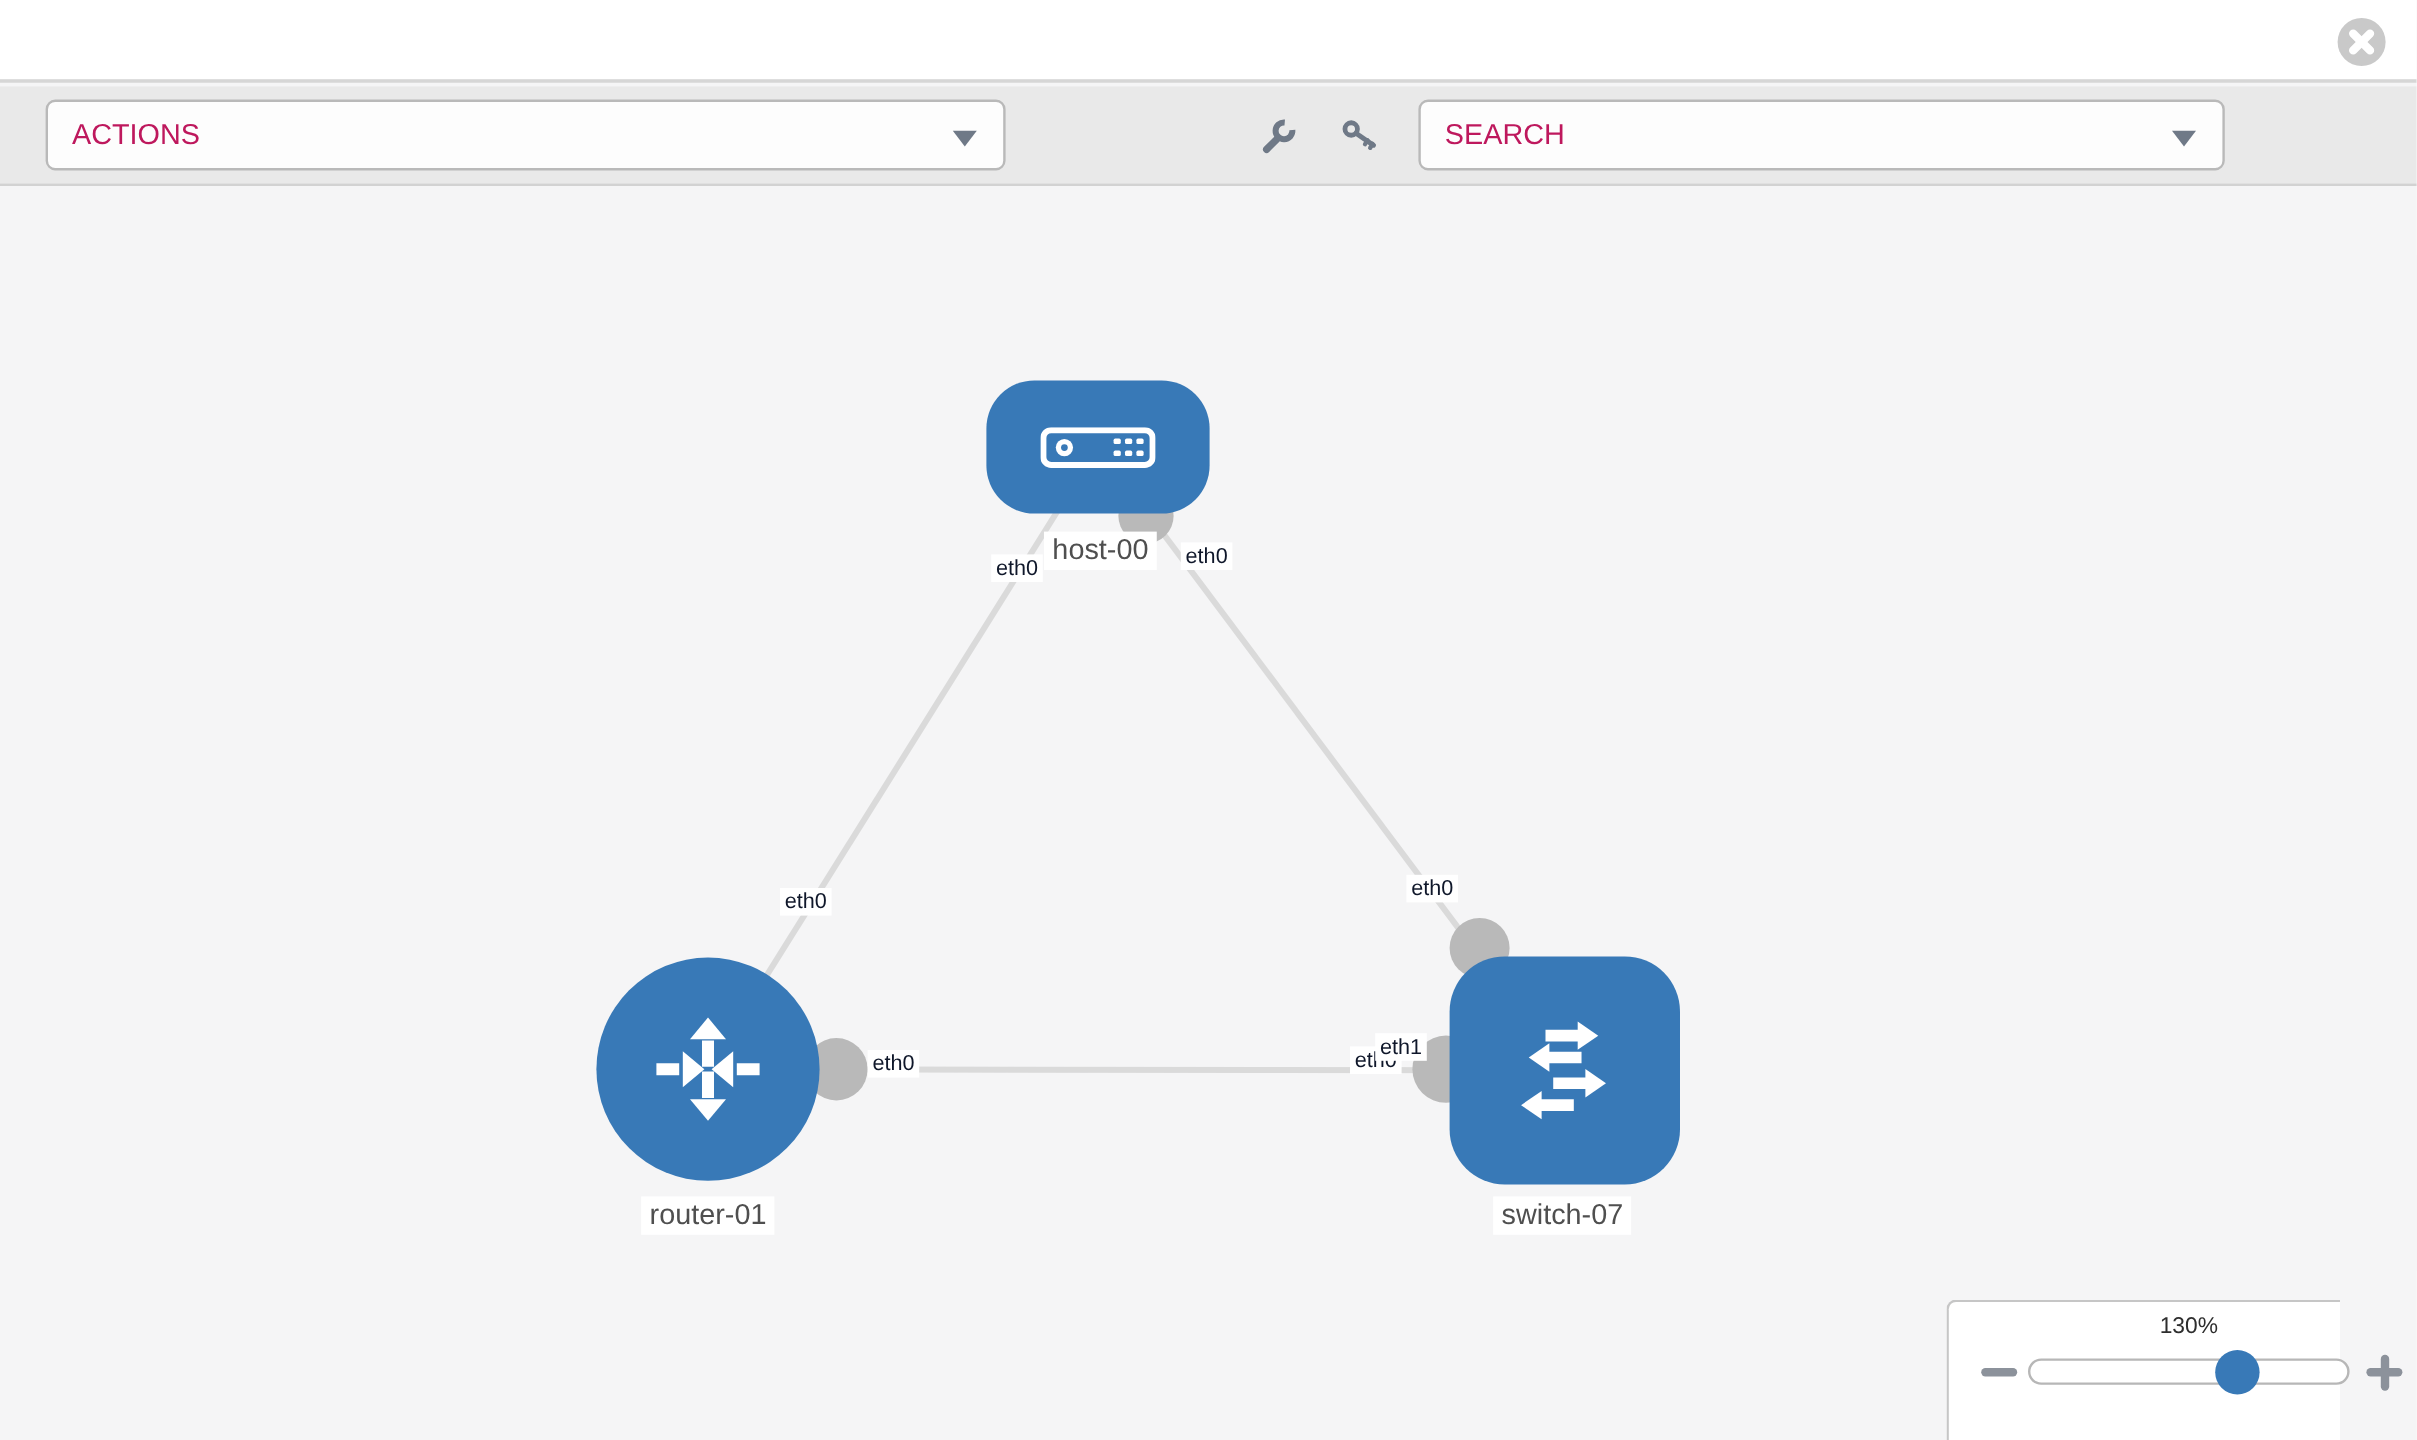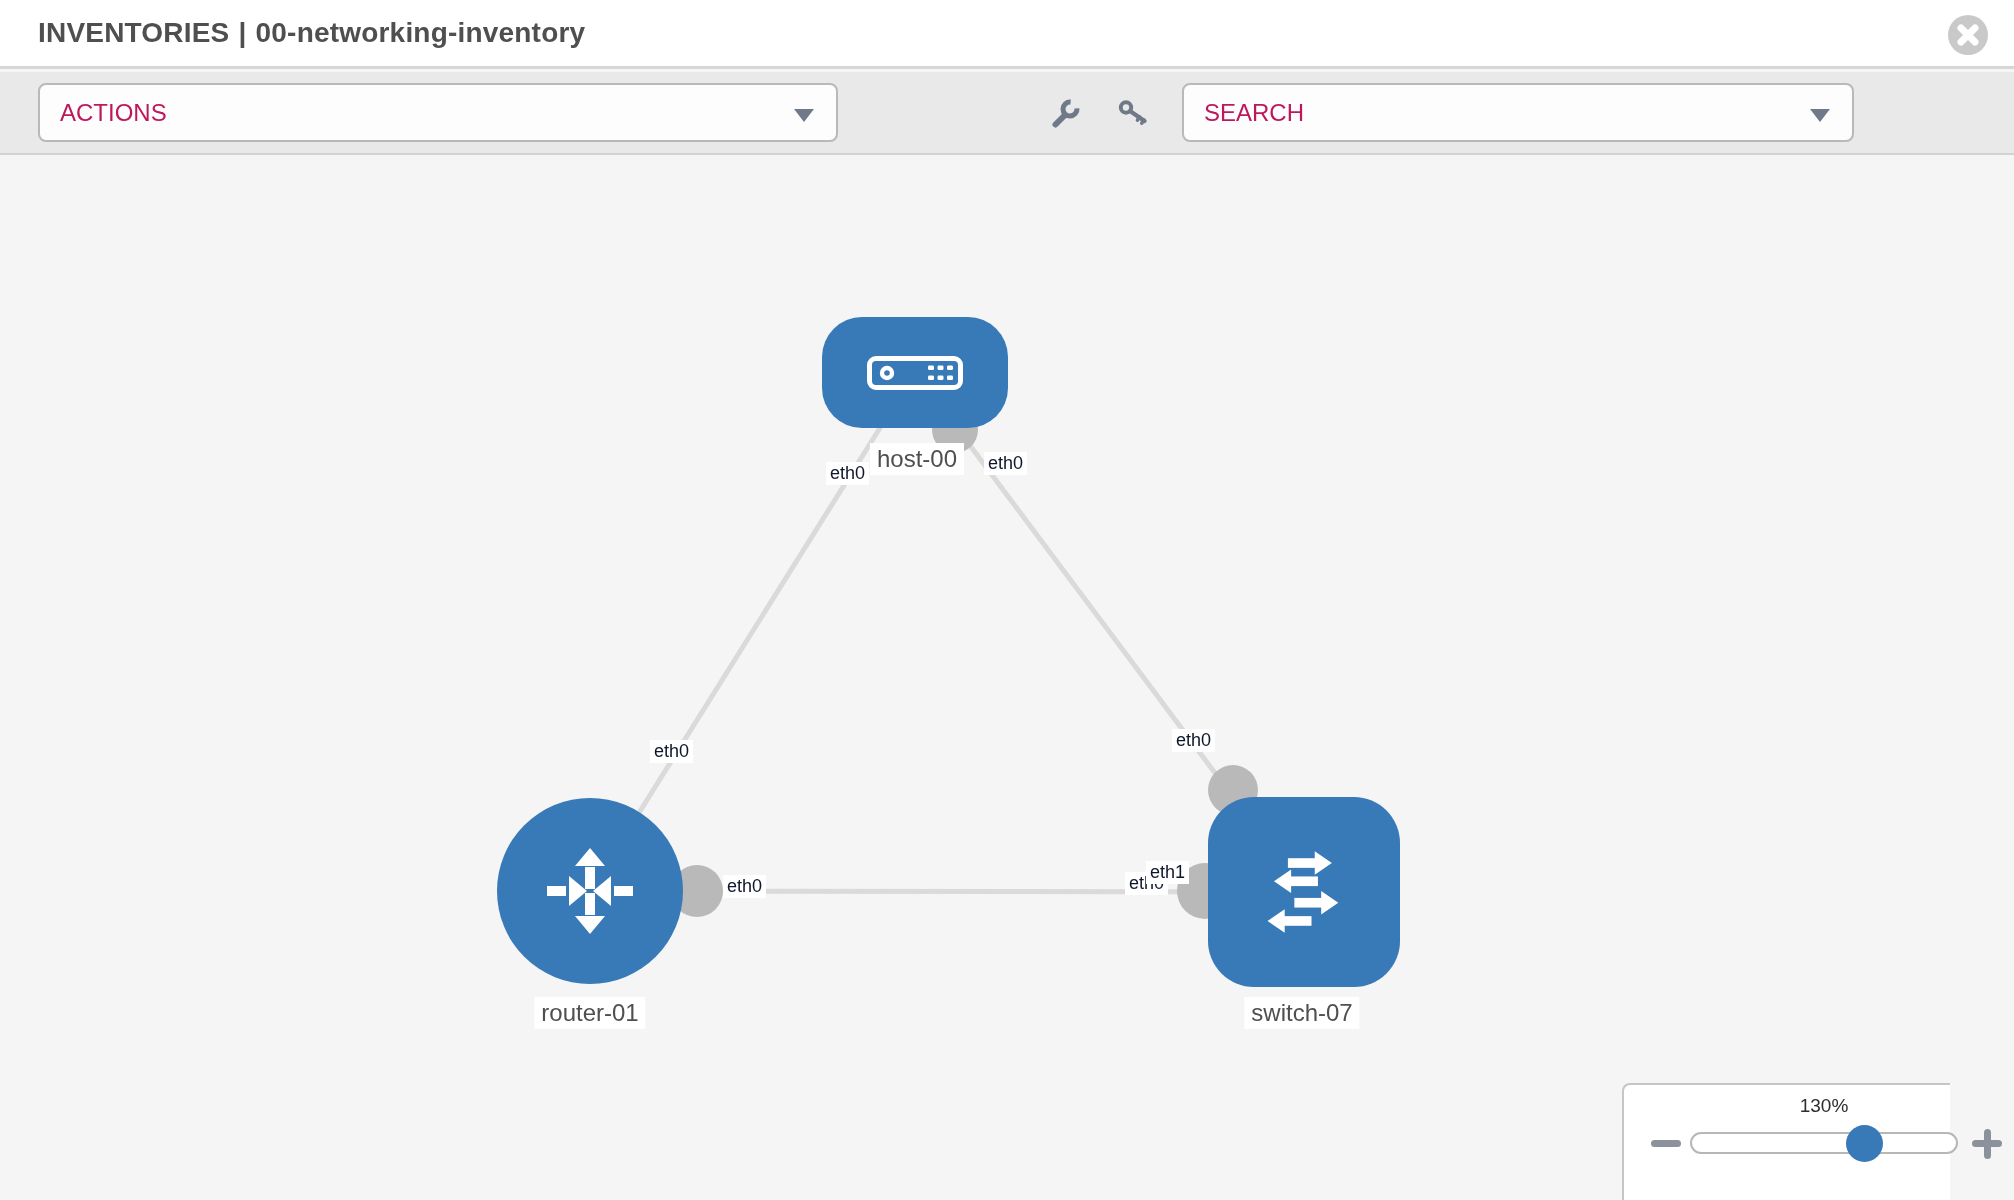--- a/index.html
+++ b/index.html
@@ -60,23 +60,20 @@
                background:#8c929b;cursor:pointer;}
   .zoom-plus-v{position:absolute;left:359.5px;top:43.5px;width:7px;height:30px;border-radius:3.5px;
                background:#8c929b;cursor:pointer;}
 </style>
 </head>
 <body>
 
 <div id="app">
 
   <div class="header">
-    <div class="title">
-      <span>INVENTORIES</span><span>|</span><span>00-networking-inventory</span>
-    </div>
     <div class="close-btn">
       <svg width="40" height="40" viewBox="0 0 40 40">
         <line x1="13" y1="13" x2="27" y2="27" stroke="#ffffff" stroke-width="7" stroke-linecap="round"></line>
         <line x1="27" y1="13" x2="13" y2="27" stroke="#ffffff" stroke-width="7" stroke-linecap="round"></line>
       </svg>
     </div>
   </div>
 
   <div class="toolbar">
     <div class="select-box actions-box">

